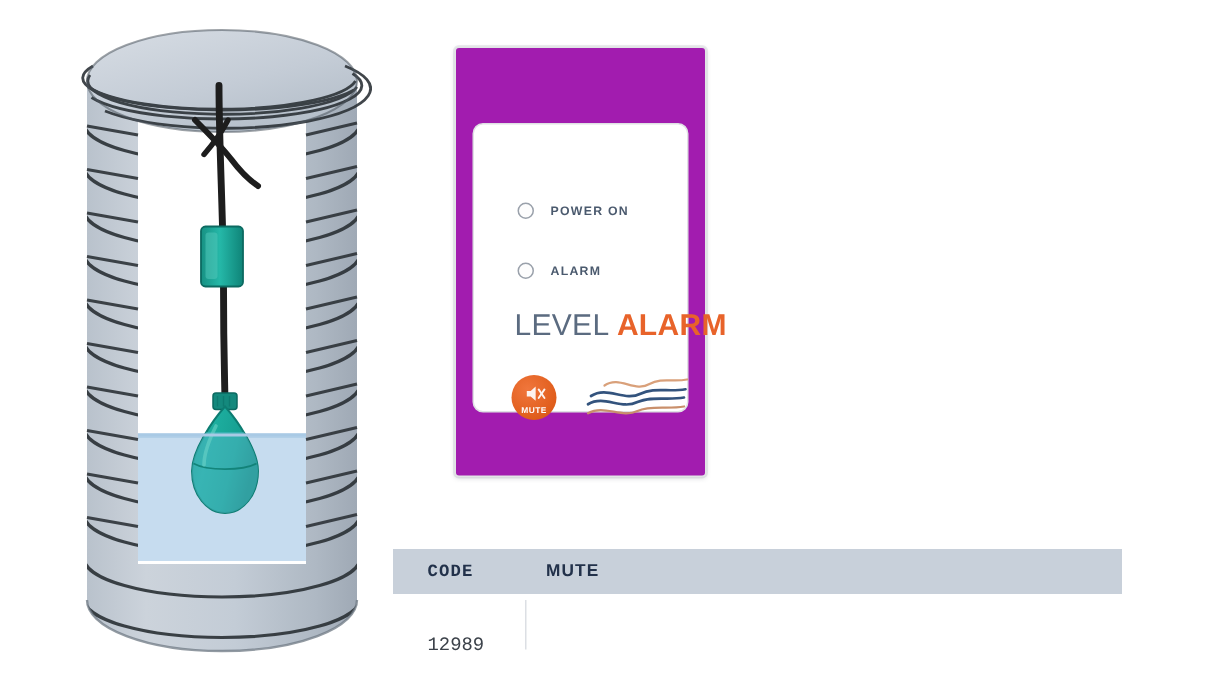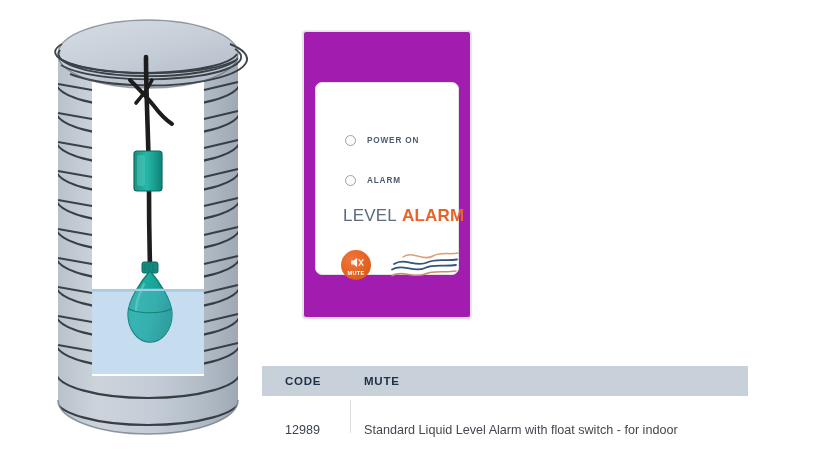--- a/index.html
+++ b/index.html
@@ -82,21 +82,21 @@
     font-weight: bold;
     letter-spacing: 0.85px;
     color: #4b5a6e;
     white-space: nowrap;
   }
 
   #brand-title {
     position: absolute;
     left: 27px;
     top: 123px;
-    font-size: 17px;
+    font-size: 20px;
     letter-spacing: 0.2px;
     white-space: nowrap;
   }
   #brand-level {
     color: #5b6b80;
     font-weight: normal;
   }
   #brand-alarm {
     color: #e8632a;
     font-weight: bold;
@@ -135,21 +135,21 @@
     background: #c8d0da;
     height: 30px;
     align-items: center;
   }
   .th {
     font-size: 11.5px;
     font-weight: bold;
     color: #22314a;
     letter-spacing: 0.75px;
   }
-  .th.code, .td.code { width: 88px; padding-left: 23px; box-sizing: border-box; }
+  .th.code, .td.code { width: 88px; padding-left: 23px; box-sizing: border-box; font-family: Liberation Mono, monospace; }
   .th.model, .td.model { padding-left: 14px; }
 
   #table-body-row {
     display: flex;
     align-items: flex-end;
     height: 41px;
     background: #ffffff;
     position: relative;
   }
   #row-divider {
@@ -364,18 +364,17 @@
   <div id="product-table">
 
     <div id="table-header">
       <div class="th code">CODE</div>
       <div class="th model">MUTE</div>
     </div>
 
     <div id="table-body-row">
       <div id="row-divider"></div>
       <div class="td code">12989</div>
-      <div class="td model">Standard Liquid Level Alarm with float switch - for indoor</div>
     </div>
 
   </div>
 
 </div>
 
 </body></html>

